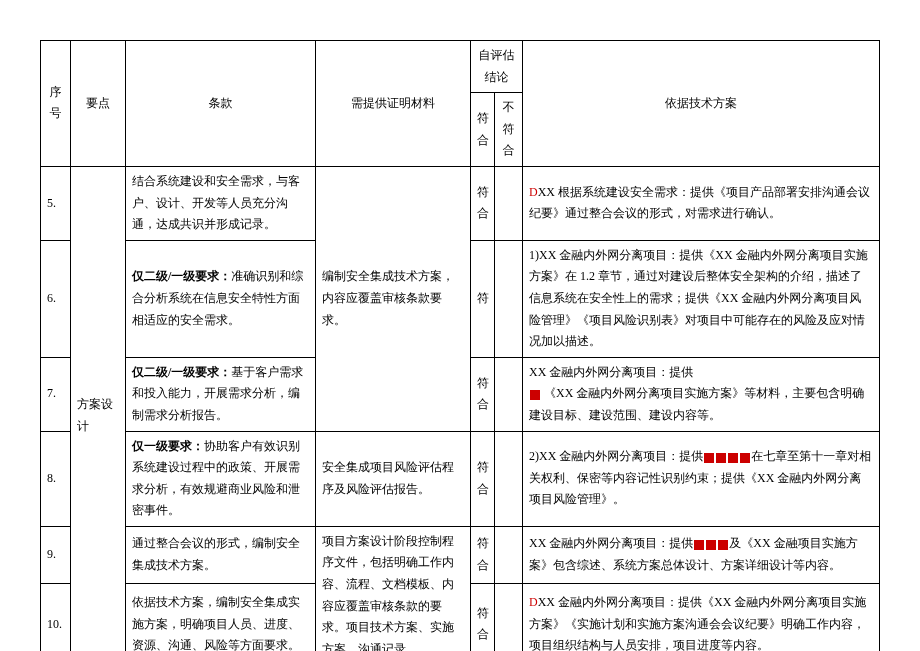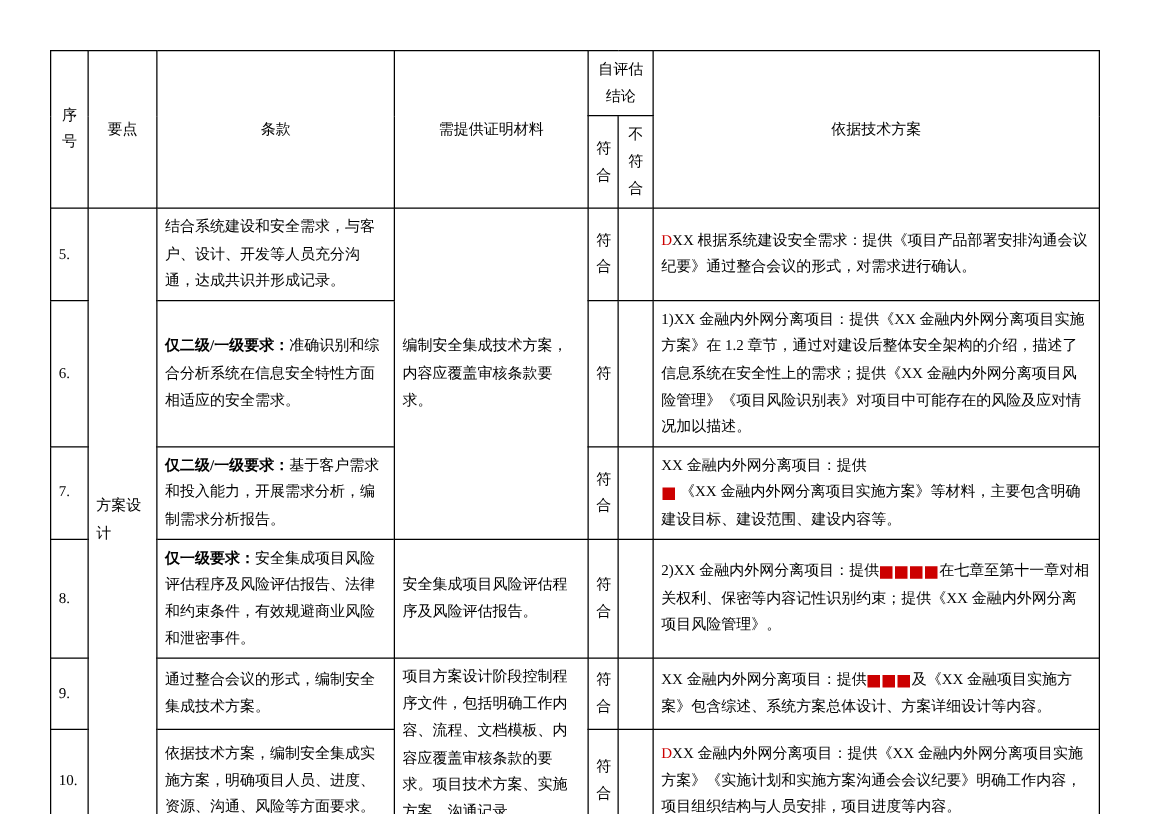--- a/index.html
+++ b/index.html
@@ -100,21 +100,21 @@
     <tr>
       <td class="left">7.</td>
       <td class="left"><b>仅二级/一级要求：</b><span>基于客户需求和投入能力，开展需求分析，编制需求分析报告。</span></td>
       <td class="center">符合</td>
       <td></td>
       <td class="left"><span>XX 金融内外网分离项目：提供</span><br><span class="redblock"></span> <span>《XX 金融内外网分离项目实施方案》等材料，主要包含明确建设目标、建设范围、建设内容等。</span></td>
     </tr>
 
     <tr>
       <td class="left">8.</td>
-      <td class="left"><b>仅一级要求：</b><span>安全集成项目风险评估程序及风险评估报告、法律和约束条件，有效规避商业风险和泄密事件。</span></td>
+      <td class="left"><b>仅一级要求：</b><span>协助客户有效识别系统建设过程中的政策、开展需求分析，有效规避商业风险和泄密事件。</span></td>
       <td class="left">安全集成项目风险评估程序及风险评估报告。</td>
       <td class="center">符合</td>
       <td></td>
       <td class="left"><span>2)XX 金融内外网分离项目：提供</span><span class="redblock"></span><span class="redblock"></span><span class="redblock"></span><span class="redblock"></span><span>在七章至第十一章对相关权利、保密等内容记性识别约束；提供《XX 金融内外网分离项目风险管理》。</span></td>
     </tr>
 
     <tr>
       <td class="left">9.</td>
       <td class="left">通过整合会议的形式，编制安全集成技术方案。</td>
       <td rowspan="2" class="left">项目方案设计阶段控制程序文件，包括明确工作内容、流程、文档模板、内容应覆盖审核条款的要求。项目技术方案、实施方案、沟通记录。</td>

